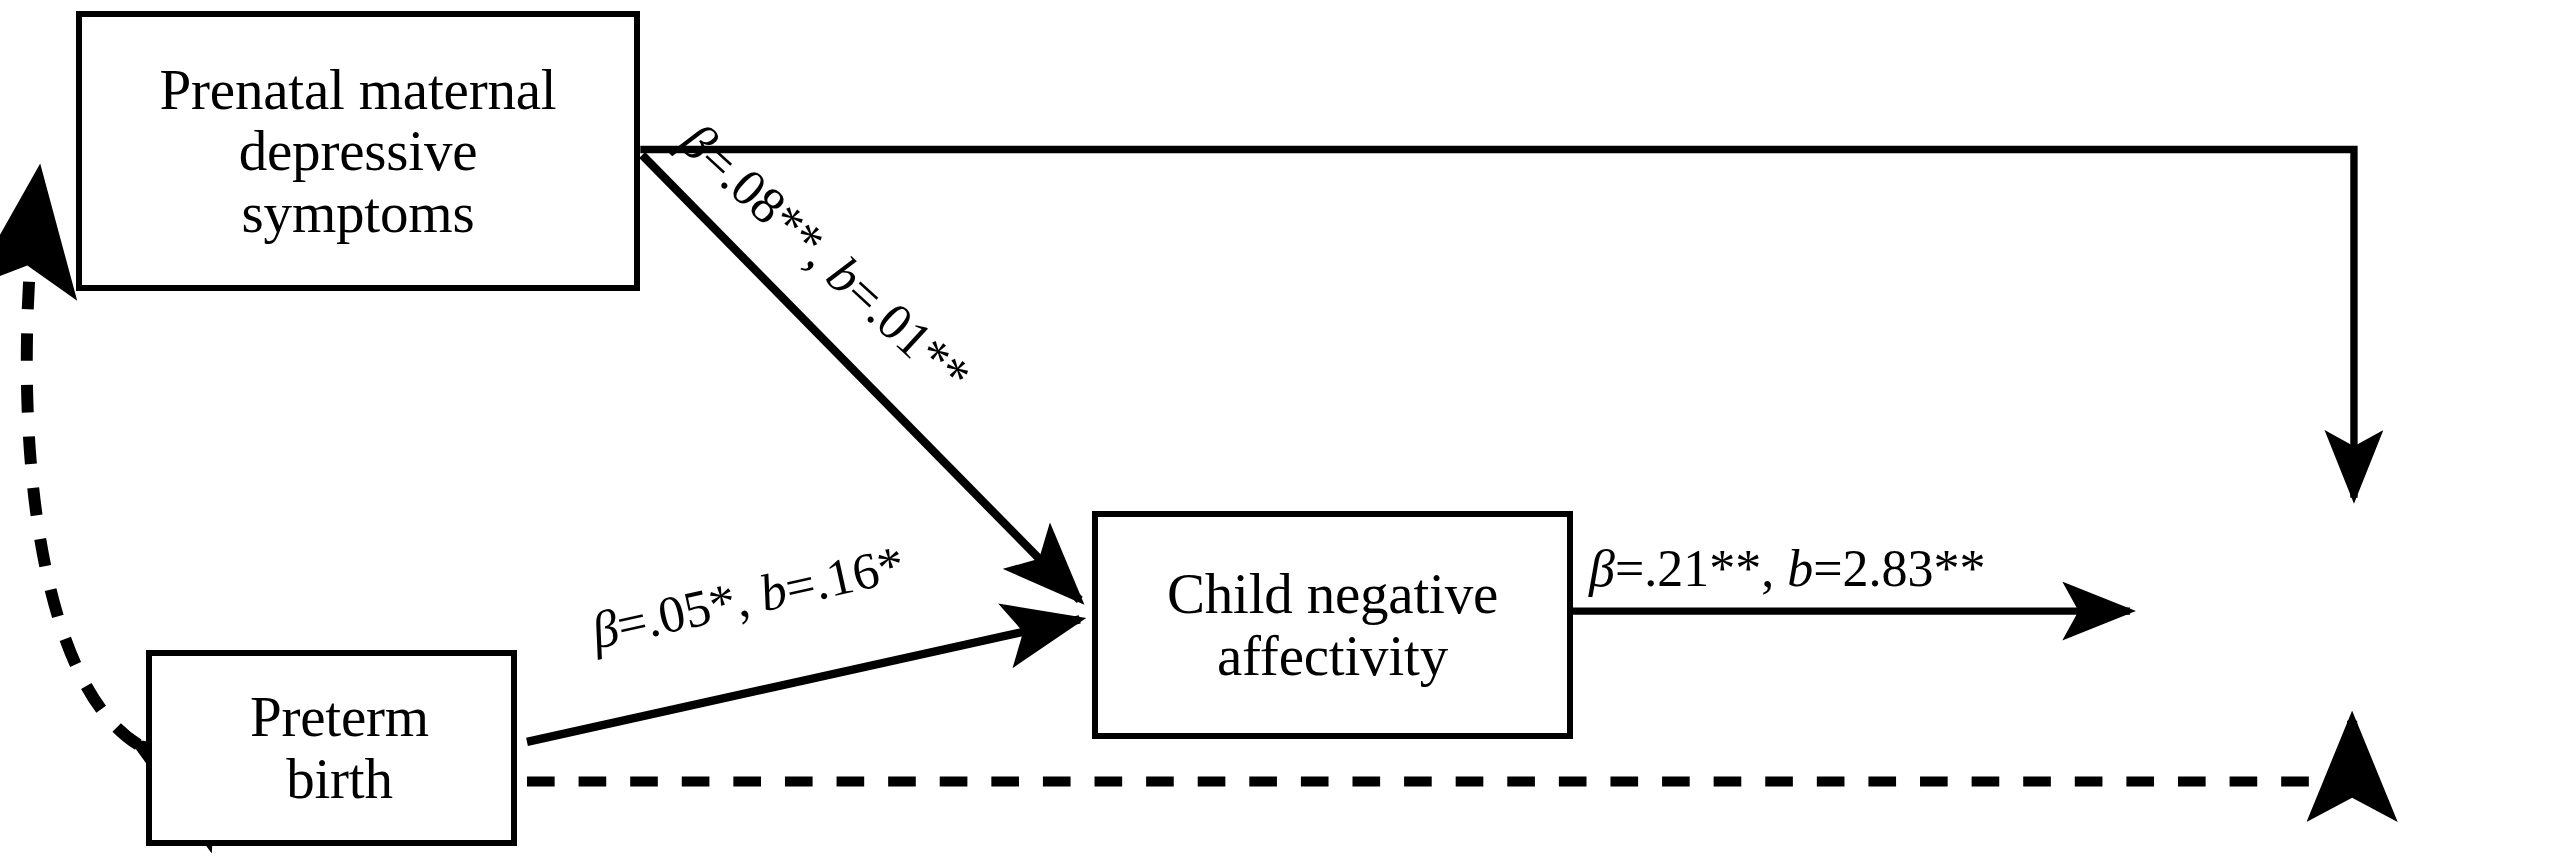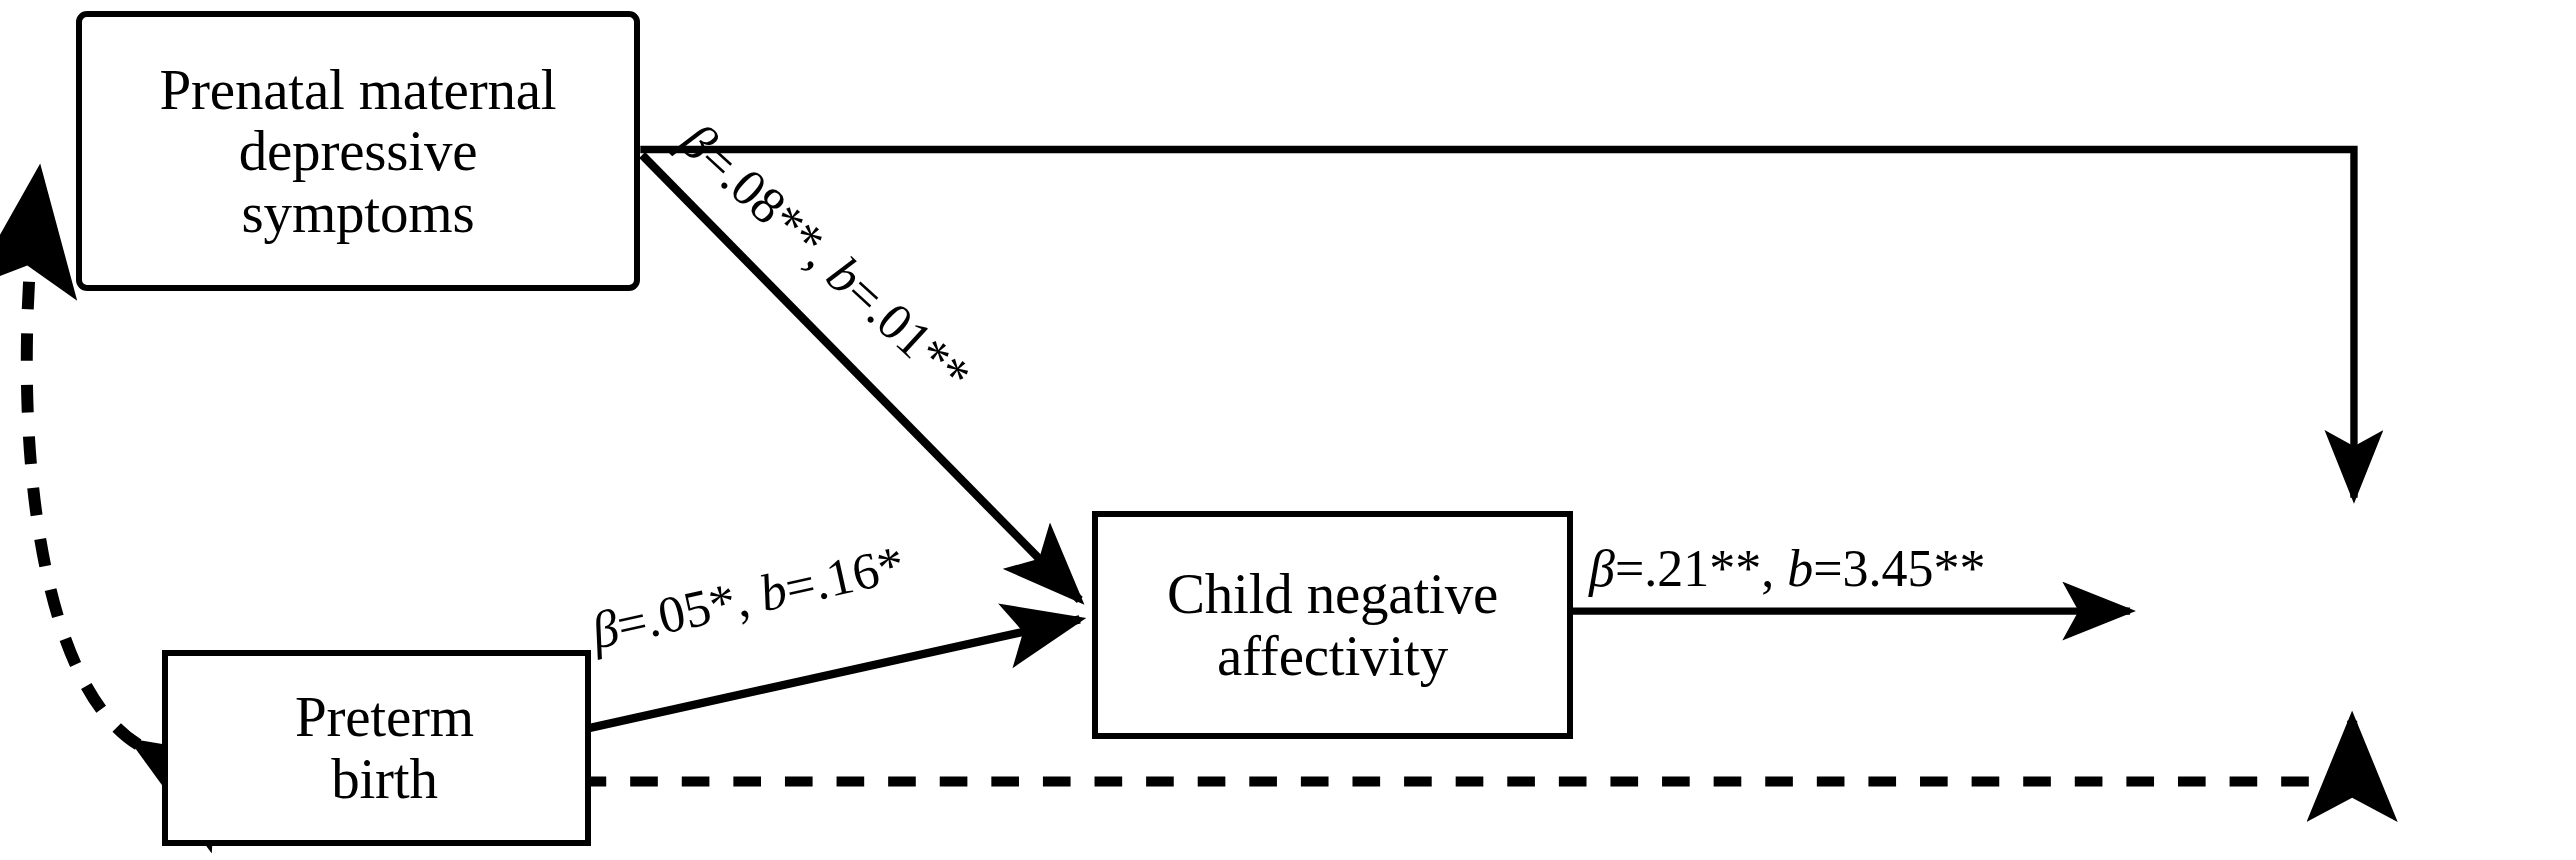--- a/index.html
+++ b/index.html
@@ -34,24 +34,24 @@
     color: #000000;
     z-index: 4;
   }
   .node-label {
     font-size: 57px;
     line-height: 1.08;
     white-space: pre-line;
     letter-spacing: -0.2px;
   }
   #node-prenatal {
-    left: 76px;  top: 11px;  width: 564px;  height: 280px; border-radius: 11px;
+    left: 76px;  top: 11px;  width: 564px;  height: 280px;
   }
   #node-preterm {
-    left: 162px; top: 650px; width: 429px; height: 196px; padding-left: 16px;
+    left: 146px; top: 650px; width: 371px; height: 196px; padding-left: 16px;
   }
   #node-negaffect {
     left: 1092px; top: 511px; width: 481px; height: 228px;
   }
   #node-totalproblems {
     left: 2142px; top: 509px; width: 427px; height: 200px;
   }
   .path-label {
     position: absolute;
     color: #000000;
@@ -146,17 +146,17 @@
 
   <div class="path-label" id="label-dep-to-na">
     <span class="gl">β</span><span>=.08**</span><span>, </span><span class="gl">b</span><span>=.01**</span>
   </div>
 
   <div class="path-label" id="label-preterm-to-na">
     <span class="gl">β</span><span>=.05*</span><span>, </span><span class="gl">b</span><span>=.16*</span>
   </div>
 
   <div class="path-label" id="label-na-to-tp">
-    <span class="gl">β</span><span>=.21**</span><span>, </span><span class="gl">b</span><span>=3.45**</span>
+    <span class="gl">β</span><span>=.21**</span><span>, </span><span class="gl">b</span><span>=2.83**</span>
   </div>
 
 </div>
 
 
 </body></html>

